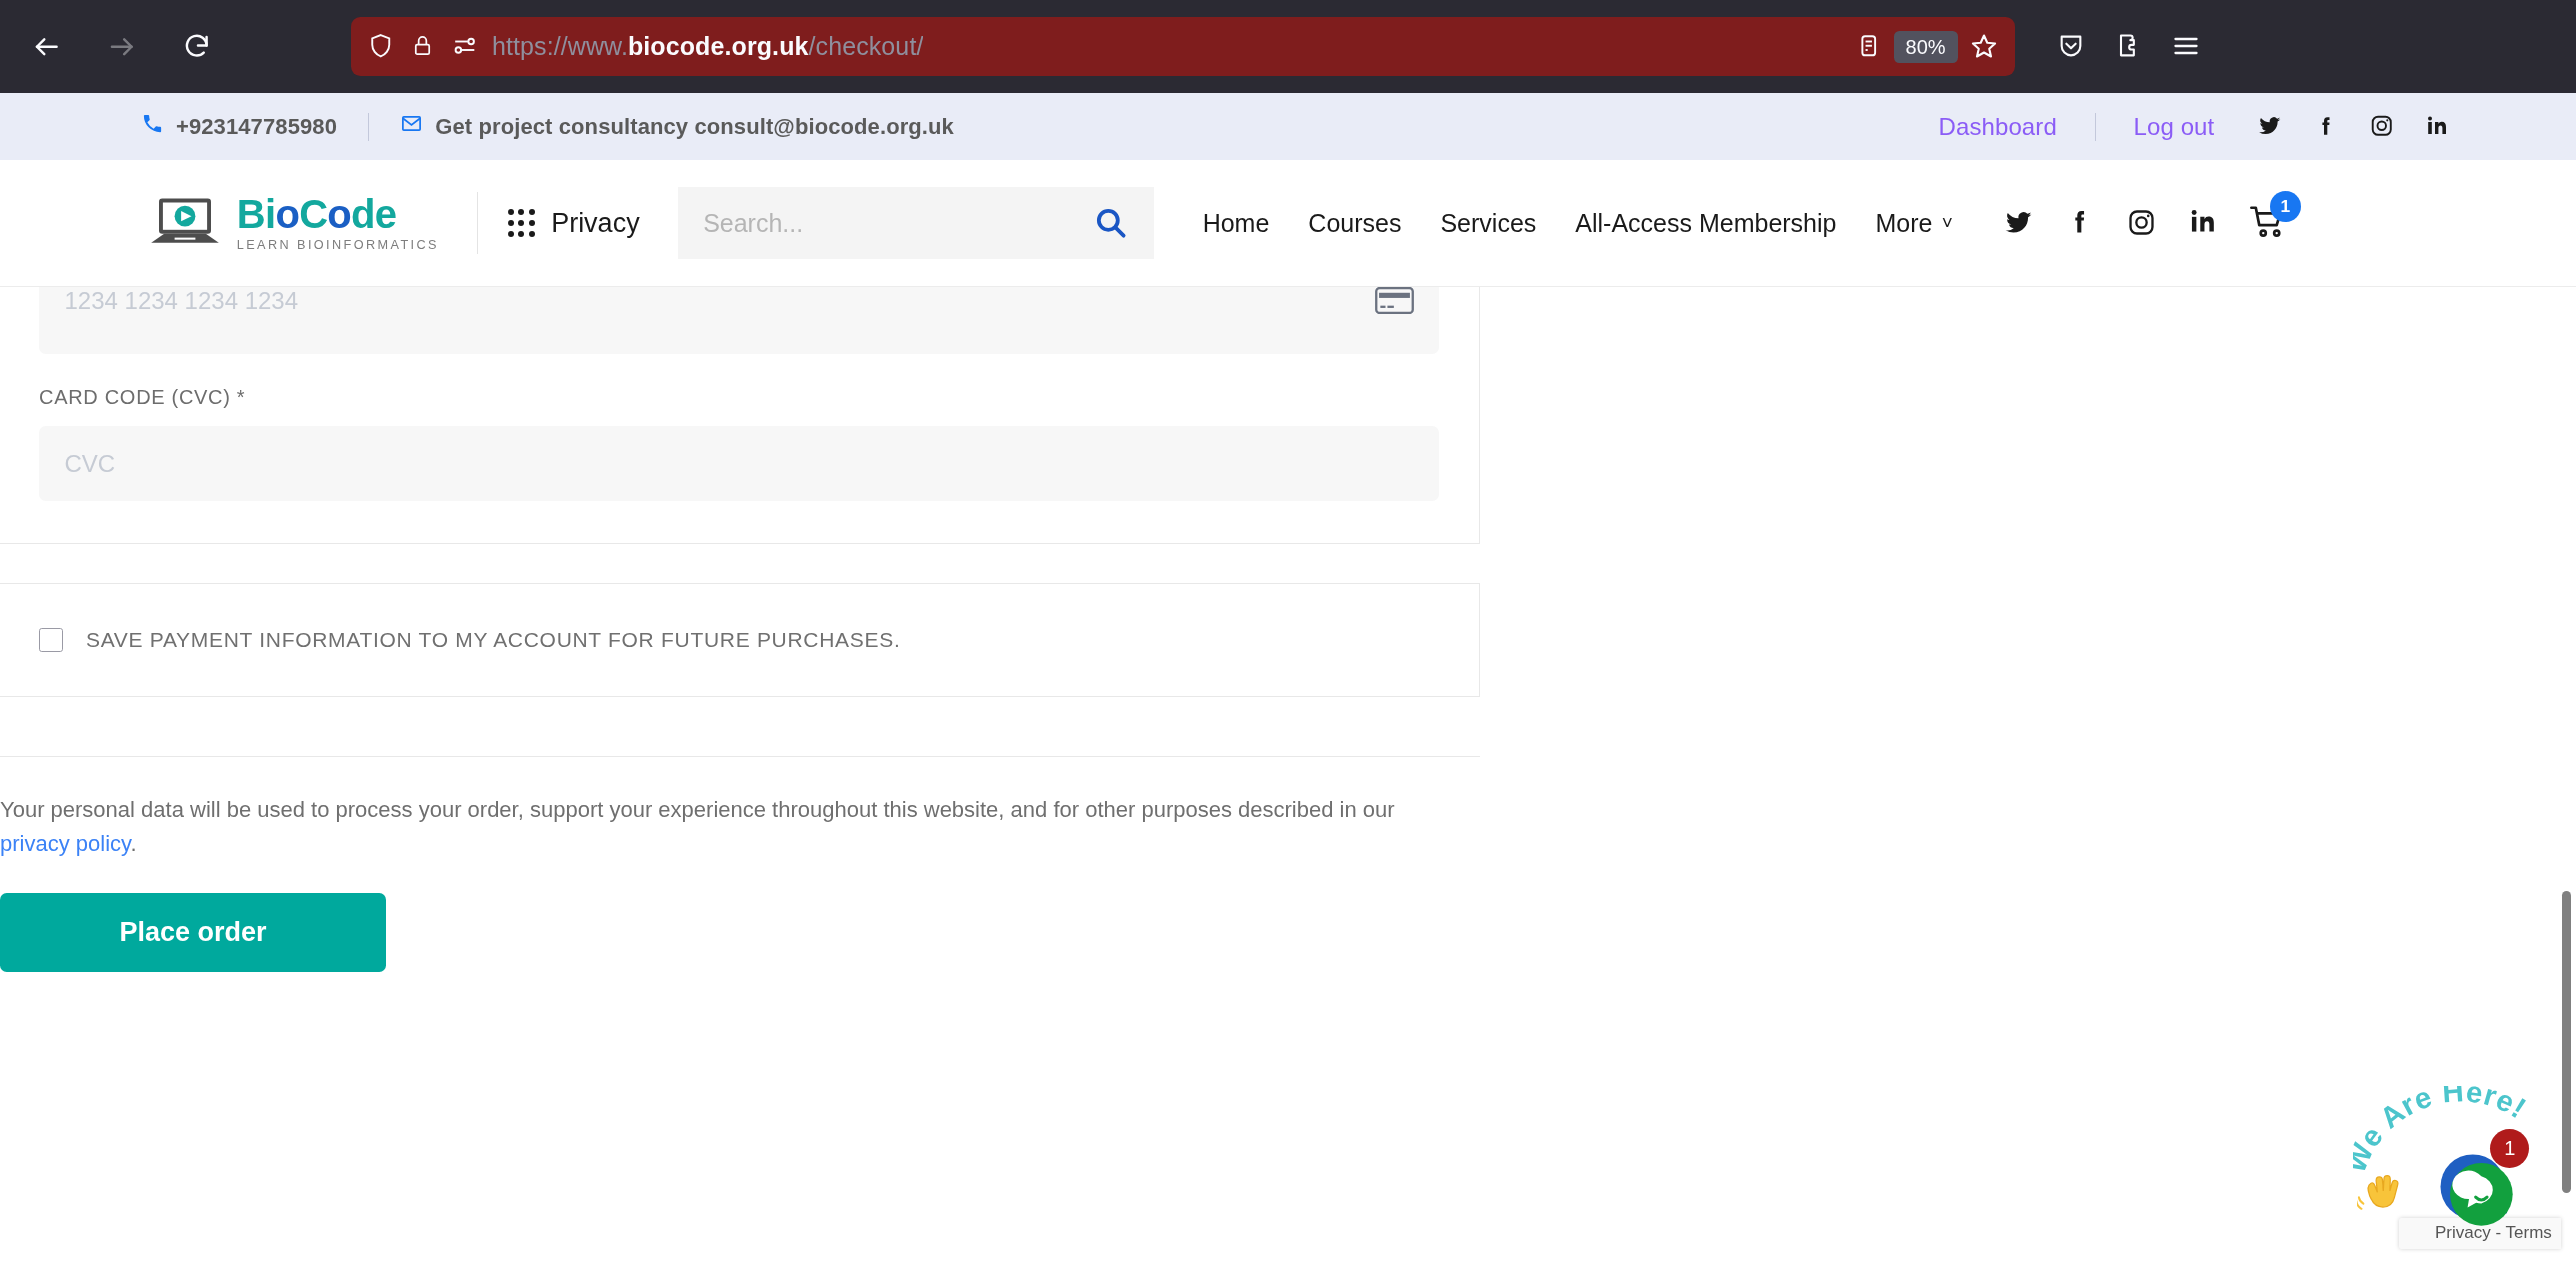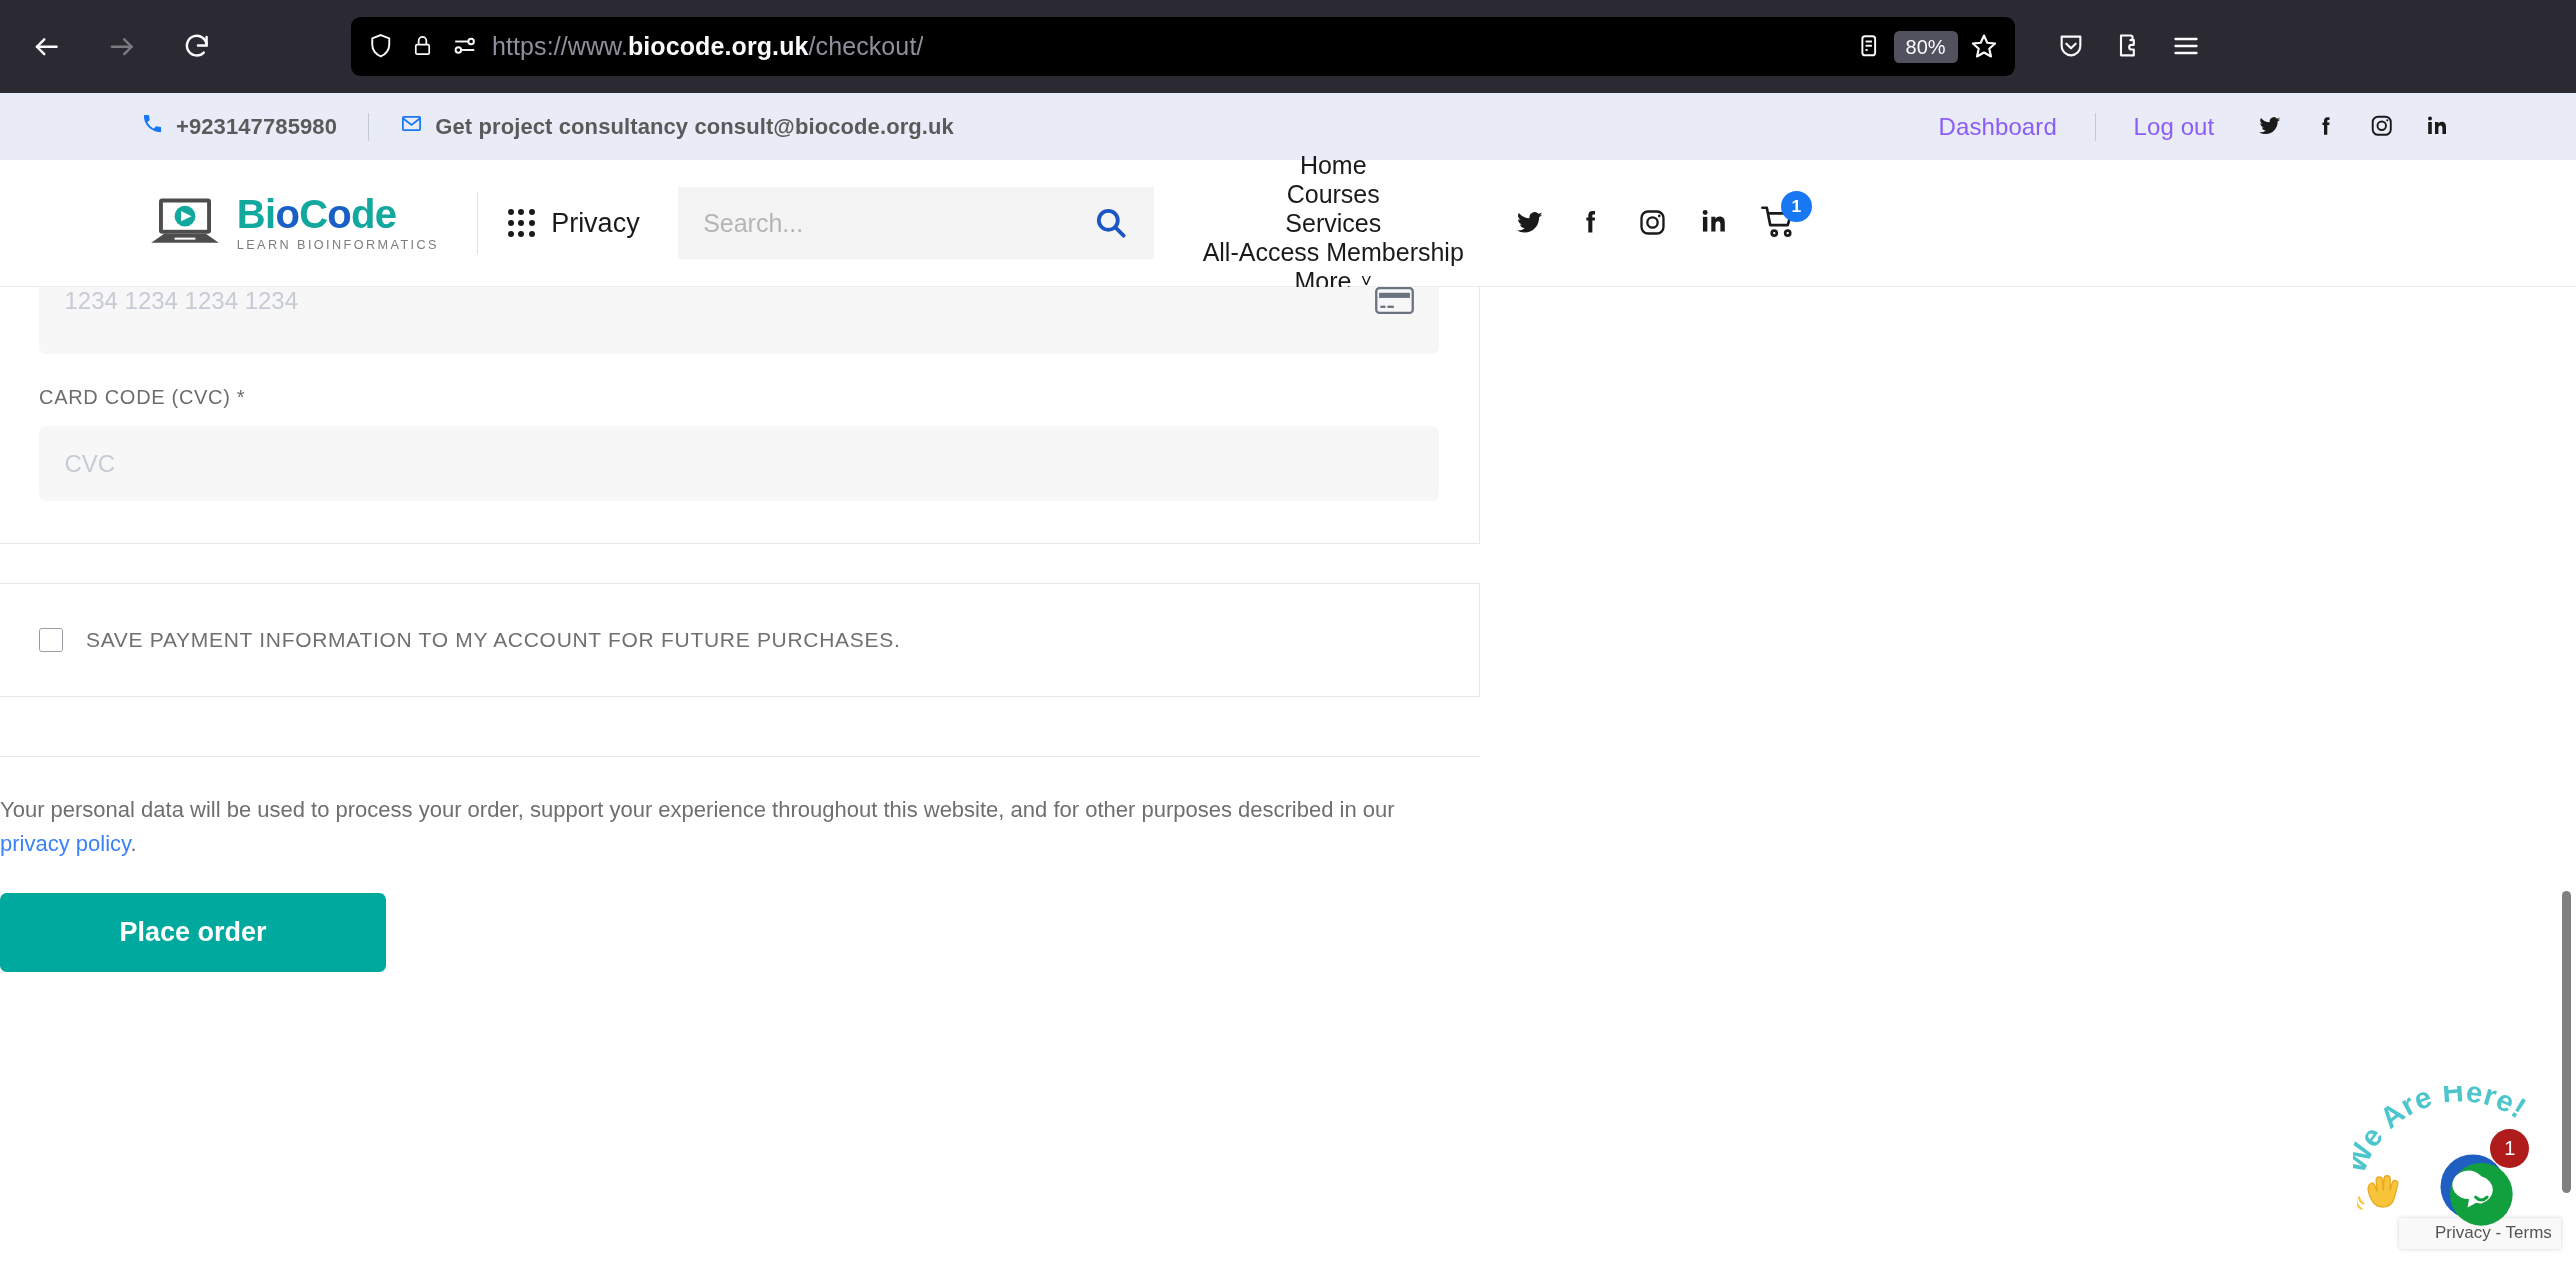--- a/index.html
+++ b/index.html
@@ -24,21 +24,21 @@
     width: 48px; height: 48px;
     display: flex; align-items: center; justify-content: center;
     border-radius: 5.4px;
   }
   .nav-btn svg { display: block; }
   .nav-btn.disabled { opacity: 0.38; }
 
   .urlbar {
     flex: 1;
     height: 59px;
-    background: #000000;
+    background: #7f1d1d;
     border-radius: 9.4px;
     display: flex;
     align-items: center;
     padding: 0 17.4px;
     margin: 0 21.5px 0 10.7px;
     max-width: 1664px;
     margin-left: 107px;
   }
   .urlbar-icons { display: flex; align-items: center; gap: 17.4px; margin-right: 14.8px; }
   .url-text {
@@ -109,21 +109,21 @@
 
   .searchbox {
     width: 476px; height: 72px;
     background: #f4f4f4;
     display: flex; align-items: center;
     padding: 0 25.5px;
     margin-left: 38px;
   }
   .search-placeholder { font-size: 25px; color: #b5b5b5; flex: 1; }
 
-  .main-nav { display: flex; align-items: center; gap: 0; margin-left: 29.5px; flex-direction: column; }
+  .main-nav { display: flex; align-items: center; gap: 0; margin-left: 29.5px; }
   .nav-link {
     font-size: 25px; color: #1a1a1a; padding: 0 19.5px;
     white-space: nowrap; display: flex; align-items: center; gap: 9.4px;
   }
   .header-social { display: flex; align-items: center; gap: 31px; margin-left: 31px; }
   .cart-wrap { position: relative; margin-left: 32px; }
   .cart-badge {
     position: absolute; top: -12px; right: -13.4px;
     width: 31px; height: 31px; border-radius: 50%;
     background: #1877f2; color: #fff;

